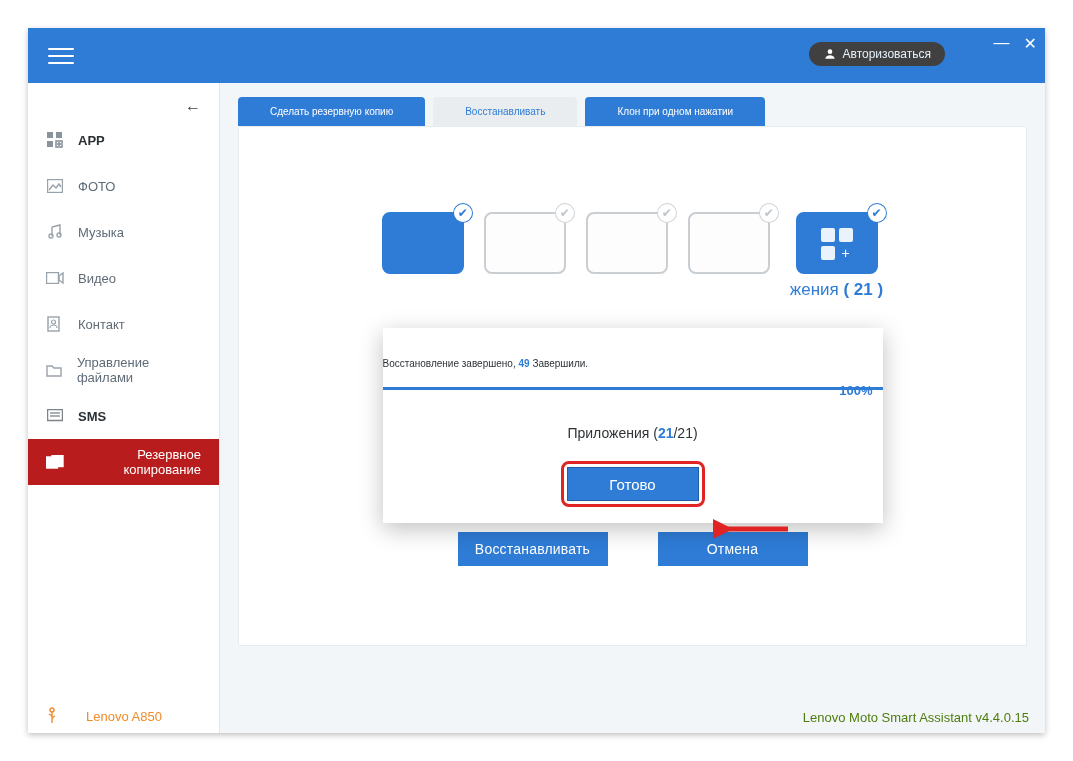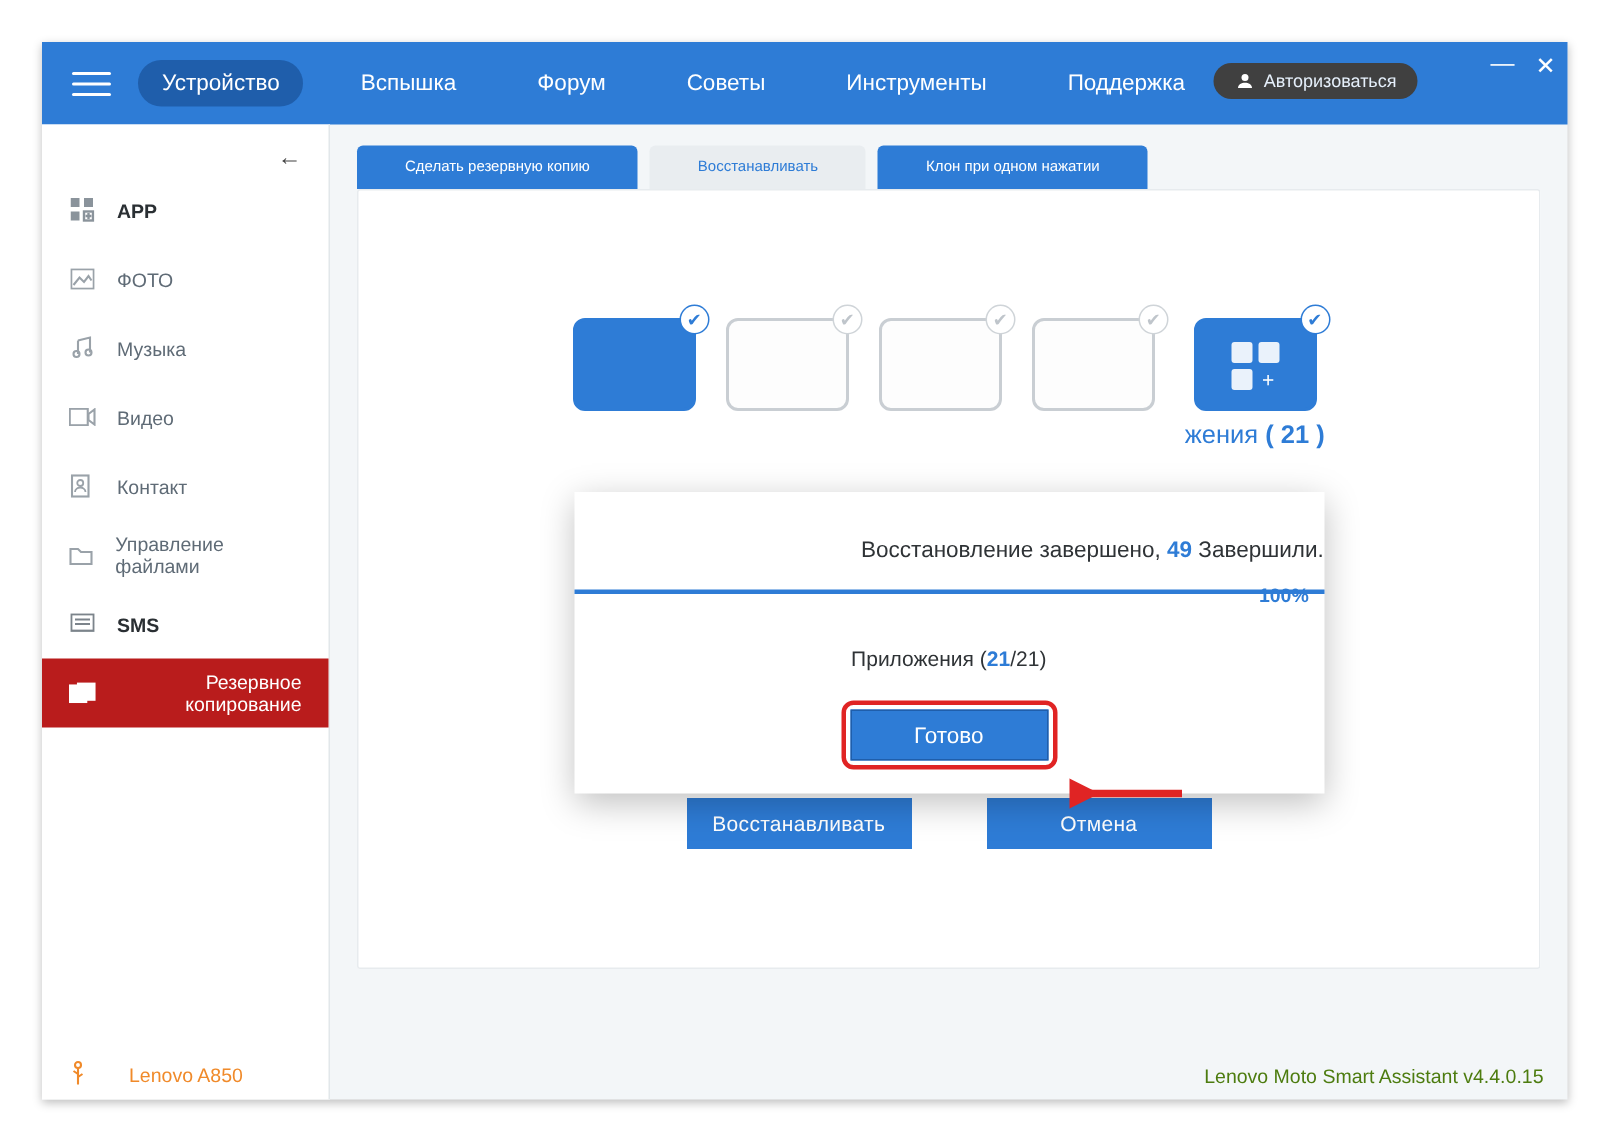--- a/index.html
+++ b/index.html
@@ -94,21 +94,21 @@
   
   .overlay {
     position:absolute; left:192px; right:0; top:55px; bottom:0;
     pointer-events:none;
   }
   .modal {
     position:absolute; left:50%; top:190px; transform:translateX(-50%);
     width:500px; background:#fff; box-shadow:0 6px 22px rgba(0,0,0,0.25);
     padding:30px 0 22px 0; pointer-events:auto;
   }
-  .mline1 { text-align:right; font-size:15px; color:#2f3336; }
+  .mline1 { text-align:left; font-size:10px; color:#2f3336; }
   .mline1 .num{ color:#2e7cd6; font-weight:600;}
   .pbar-wrap{ margin:18px 0 20px 0; position:relative; height:18px;}
   .pbar-wrap .pct{ position:absolute; right:10px; top:-4px; color:#2e7cd6; font-size:13px; font-weight:600;}
   .pbar{ height:3px; background:#2e7cd6; width:100%;}
   .mline2{ text-align:center; font-size:14px; color:#2f3336; margin-top:6px;}
   .mline2 .cur{color:#2e7cd6; font-weight:600;}
   .donewrap{ margin:26px auto 0 auto; width:132px; position:relative;}
   .donewrap .ring{
     position:absolute; inset:-6px; border:3px solid #e02424; border-radius:8px;
   }
@@ -126,28 +126,20 @@
 <body>
 
 <div class="outer">
 
   <div class="topbar">
     <div class="hamburger">
       <span></span>
         <span></span>
         <span></span>
     </div>
-    <div class="navtabs">
-      <div class="tab active"><span>Устройство</span></div>
-      <div class="tab"><span>Вспышка</span></div>
-      <div class="tab"><span>Форум</span></div>
-      <div class="tab"><span>Советы</span></div>
-      <div class="tab"><span>Инструменты</span></div>
-      <div class="tab"><span>Поддержка</span></div>
-    </div>
     <div class="auth">
       <span>
         <svg width="14" height="14" viewBox="0 0 24 24">
             <circle cx="12" cy="8" r="4" fill="#fff"></circle>
             <path d="M4 20c0-4 4-6 8-6s8 2 8 6" fill="#fff"></path>
           </svg>
       </span>
       <span>Авторизоваться</span>
     </div>
     <div class="winbtns">

